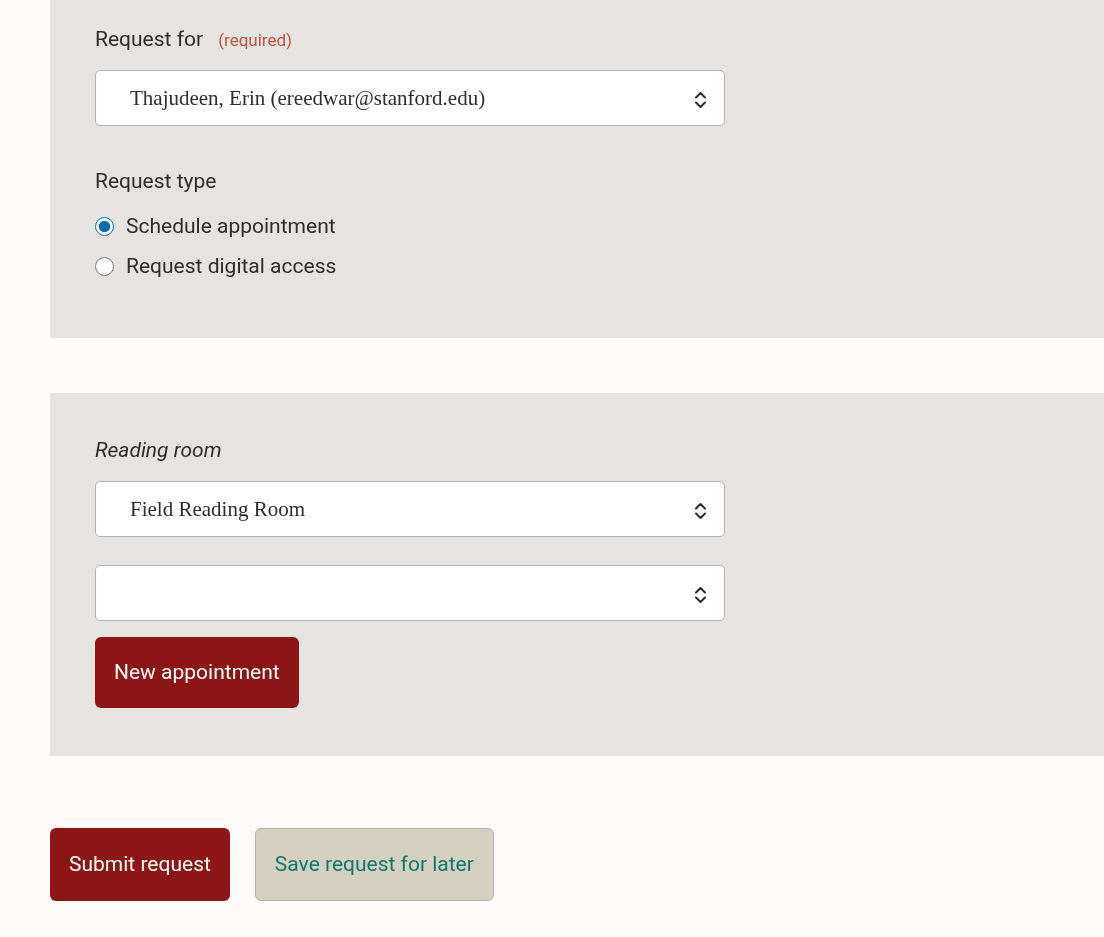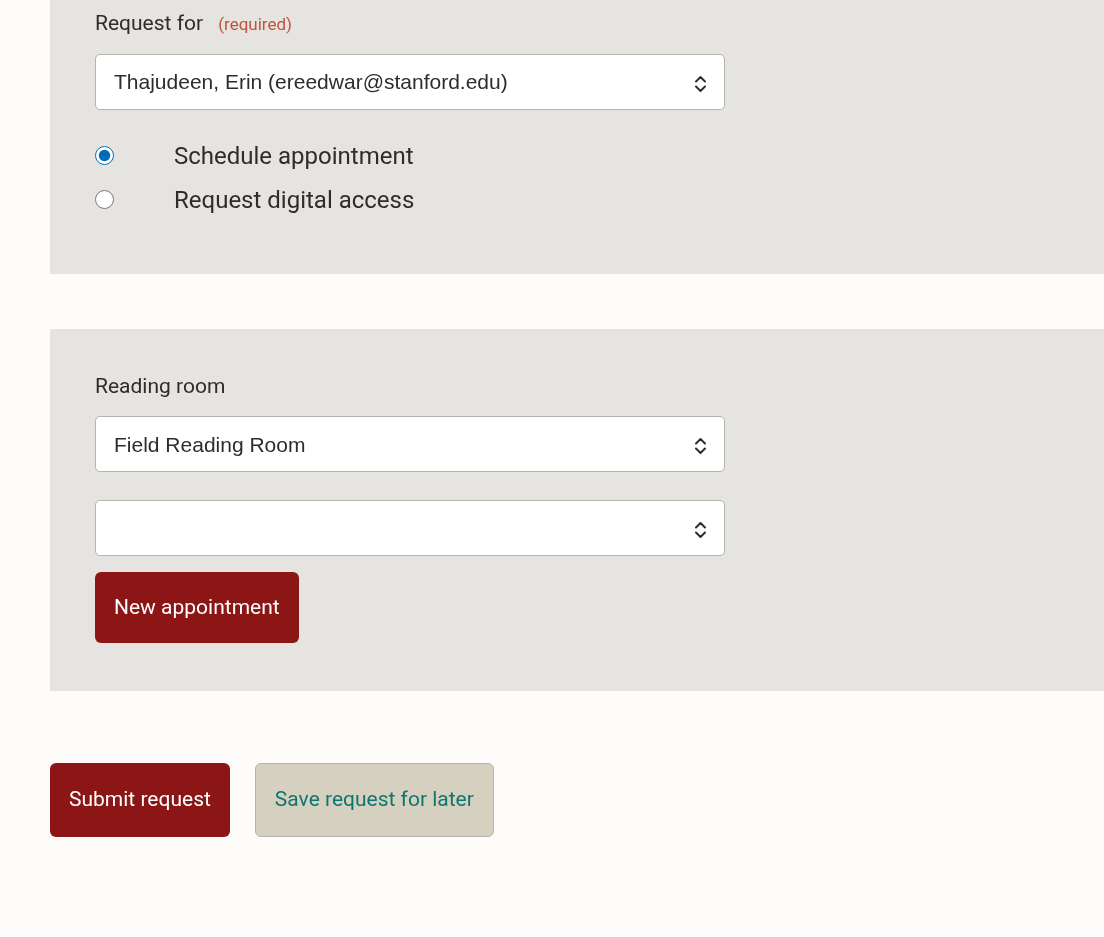--- a/index.html
+++ b/index.html
@@ -38,53 +38,54 @@
     
     .field-label {
       font-size: 21px;
       color: #2e2d29;
       margin-bottom: 14px;
       display: block;
       padding-top: 12px;
     }
     
     .field-label.first {
-      padding-top: 8px;
+      padding-top: 24px;
     }
     
     .field-label.section-top {
       padding-top: 0;
+      font-style: italic;
     }
     
     .required-text {
       color: #c1533f;
       font-size: 17px;
       margin-left: 10px;
     }
     
     .select-wrapper {
       position: relative;
       width: 630px;
       margin-bottom: 28px;
     }
     
     .form-select {
       width: 100%;
       height: 56px;
-      padding: 0 50px 0 18px;
+      padding: 0 50px 0 34px;
       font-size: 21px;
       color: #2e2d29;
       background-color: #ffffff;
       border: 1px solid #b5b3ad;
       border-radius: 5px;
       appearance: none;
       -webkit-appearance: none;
       -moz-appearance: none;
       cursor: pointer;
-      font-family: Liberation Sans, sans-serif;
+      font-family: Liberation Serif, serif;
     }
     
     .select-arrows {
       position: absolute;
       right: 18px;
       top: 50%;
       transform: translateY(-50%);
       pointer-events: none;
       width: 13px;
       height: 20px;
@@ -102,24 +103,23 @@
     
     .radio-input {
       width: 19px;
       height: 19px;
       margin-right: 12px;
       cursor: pointer;
       accent-color: #006cb8;
     }
     
     .radio-label {
-      font-size: 24px;
-      color: #2e2d29;
-      cursor: pointer;
-      margin-left: 48px;
+      font-size: 21px;
+      color: #2e2d29;
+      cursor: pointer;
     }
     
     .btn {
       display: inline-block;
       padding: 22px 19px;
       font-size: 21px;
       border-radius: 6px;
       border: none;
       cursor: pointer;
       font-family: inherit;
@@ -169,20 +169,21 @@
         <option>Thajudeen, Erin (ereedwar@stanford.edu)</option>
       </select>
       <span class="select-arrows">
         <svg viewBox="0 0 13 20" fill="none">
           <path d="M2 7.5 L6.5 3 L11 7.5" stroke="#2e2d29" stroke-width="2" stroke-linecap="round" stroke-linejoin="round"></path>
           <path d="M2 12.5 L6.5 17 L11 12.5" stroke="#2e2d29" stroke-width="2" stroke-linecap="round" stroke-linejoin="round"></path>
         </svg>
       </span>
     </div>
 
+    <label class="field-label">Request type</label>
 
     <div class="radio-group">
       <div class="radio-row">
         <input type="radio" name="request_type" id="rt-schedule" class="radio-input" checked="" style="">
         <label for="rt-schedule" class="radio-label">Schedule appointment</label>
       </div>
       <div class="radio-row">
         <input type="radio" name="request_type" id="rt-digital" class="radio-input" style="">
         <label for="rt-digital" class="radio-label">Request digital access</label>
       </div>

